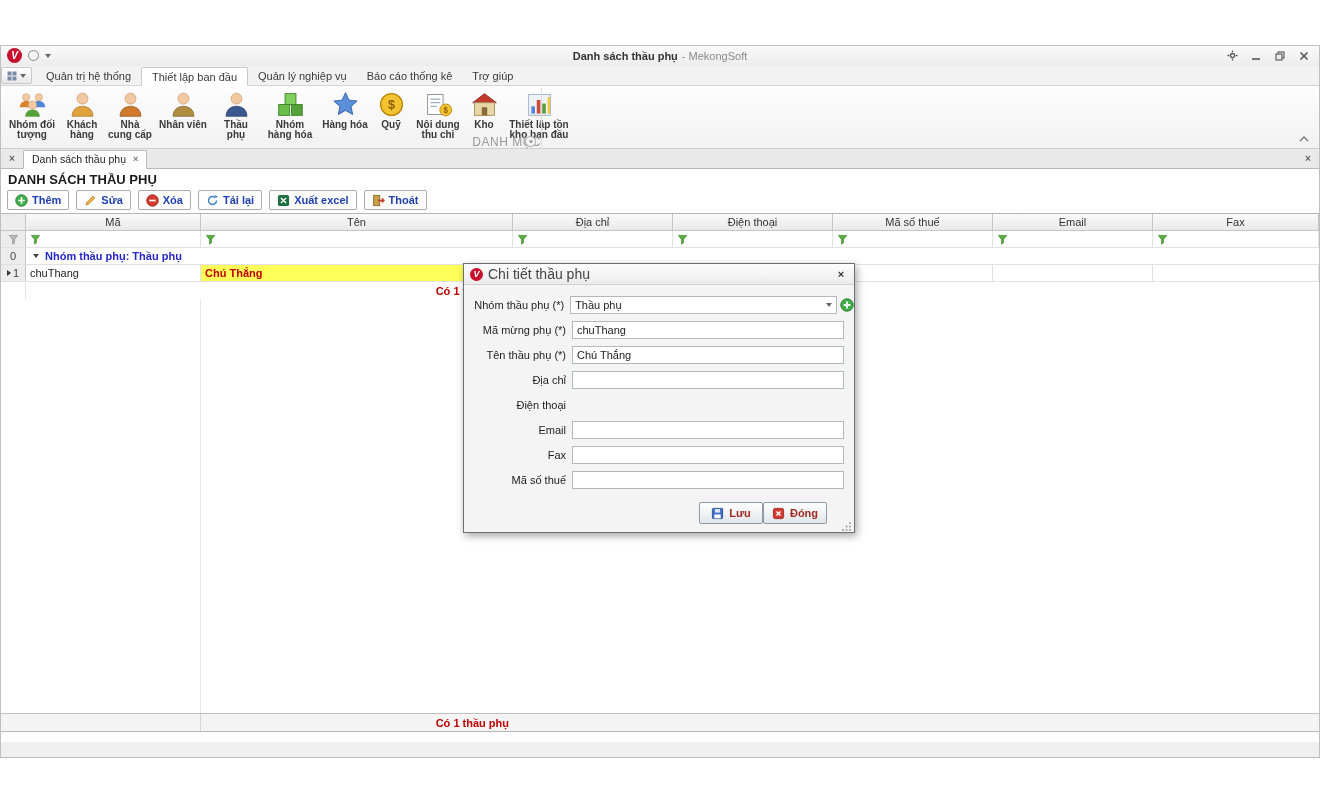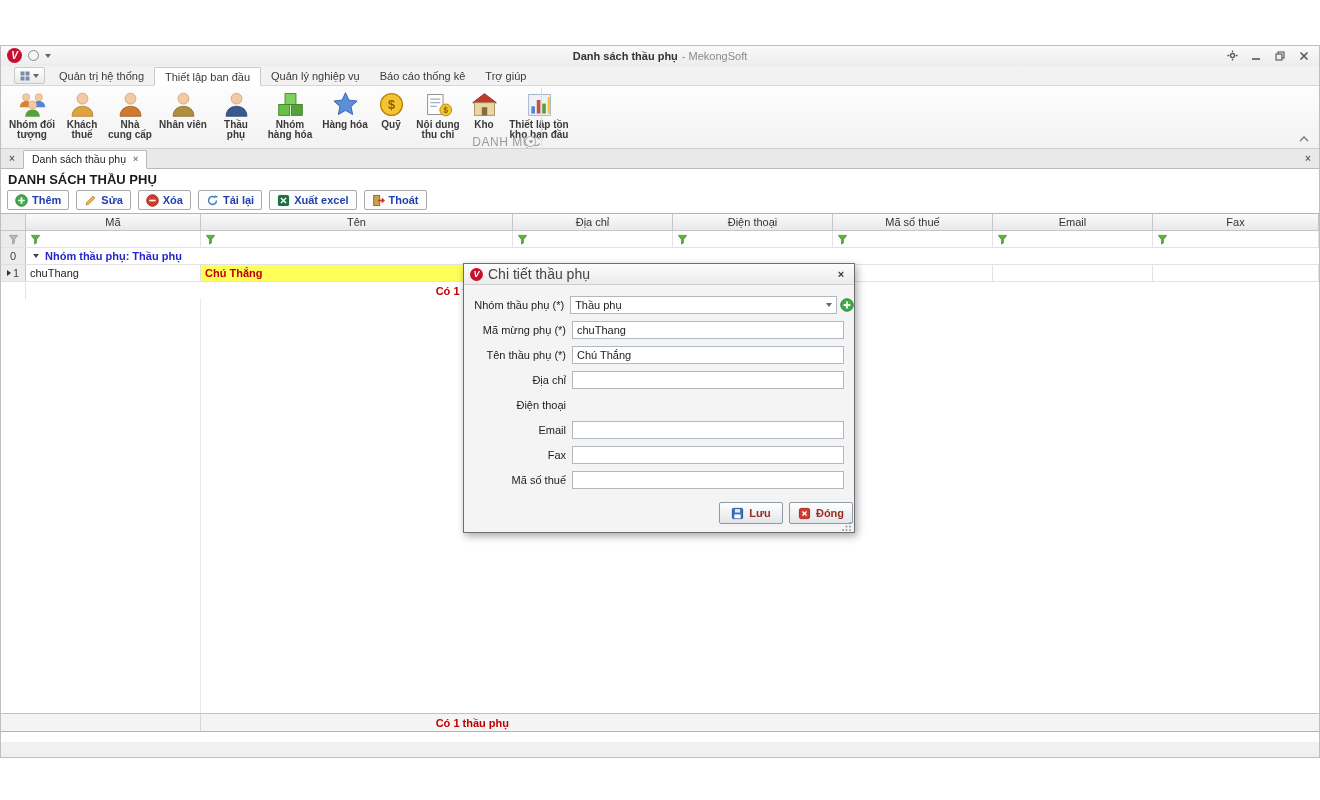--- a/index.html
+++ b/index.html
@@ -17,21 +17,21 @@
   .qat-circle { width:11px; height:11px; border:1.5px solid #8a8a8a; border-radius:50%; }
   .tri-down { width:0; height:0; border-left:3px solid transparent; border-right:3px solid transparent; border-top:4px solid #666; }
   .tri-right { width:0; height:0; border-top:3px solid transparent; border-bottom:3px solid transparent; border-left:4px solid #333; }
   .tb-title { position:absolute; left:0; right:0; top:4px; text-align:center; font-size:11px; }
   .tb-title .main { font-weight:bold; color:#333; }
   .tb-title .suffix { color:#8a8a8a; margin-left:4px; }
   .win-controls { position:absolute; right:6px; top:2px; display:flex; gap:6px; }
   .win-btn { width:18px; height:15px; display:flex; align-items:center; justify-content:center; color:#555; }
 
   
-  .ribbon-tabs { position:absolute; left:0; top:20px; width:100%; height:20px; background:#f2f2f2; border-bottom:1px solid #d6d6d6; display:flex; align-items:flex-end; padding-left:13px; }
+  .ribbon-tabs { position:absolute; left:0; top:20px; width:100%; height:20px; background:#f2f2f2; border-bottom:1px solid #d6d6d6; display:flex; align-items:flex-end; padding-left:0; }
   .app-menu-btn { display:flex; align-items:center; gap:3px; height:17px; padding:0 5px; margin-right:4px; margin-bottom:1px;
                   border:1px solid #c9c9c9; background:linear-gradient(#fff,#e9e9e9); border-radius:2px; }
   .rtab { height:19px; padding:0 10px; display:flex; align-items:center; color:#3a3a3a; font-size:11px; }
   .rtab.active { background:#fff; border:1px solid #c9c9c9; border-bottom:1px solid #fff; margin-bottom:-1px; border-radius:2px 2px 0 0; }
 
   
   .ribbon-body { position:absolute; left:0; top:40px; width:100%; height:63px; background:linear-gradient(#fdfdfd,#f2f2f2); border-bottom:1px solid #cfcfcf; }
   .ribbon-items { position:absolute; left:4px; top:3px; display:flex; align-items:flex-start; }
   .ritem { display:flex; flex-direction:column; align-items:center; padding:1px 3px; }
   .ritem svg { width:29px; height:29px; }
@@ -97,21 +97,21 @@
   .dlg-title-text { font-size:14px; color:#444; }
   .dlg-close { margin-left:auto; color:#333; font-weight:bold; font-size:11px; width:14px; text-align:center; }
   .dlg-body { position:relative; padding-top:7px; height:248px; }
   .dlg-row { display:flex; align-items:center; height:25px; padding-left:6px; }
   .dlg-label { width:96px; text-align:right; margin-right:6px; color:#222; }
   .dlg-input { width:272px; height:18px; border:1px solid #b2b8bf; background:#fff; font:11px "Liberation Sans","DejaVu Sans",sans-serif; padding:0 4px; color:#222; }
   .combo { width:272px; height:18px; border:1px solid #b2b8bf; background:#fff; display:flex; align-items:center; padding:0 4px; }
   .combo-caret { margin-left:auto; }
   .add-group-btn { margin-left:3px; display:flex; }
   .add-group-btn svg { width:14px; height:14px; }
-  .dlg-buttons { position:absolute; right:1px; bottom:9px; display:flex; gap:6px; }
+  .dlg-buttons { position:absolute; right:27px; bottom:9px; display:flex; }
   .dlg-btn { width:64px; height:22px; border:1px solid #8e9aa5; border-radius:2px; background:linear-gradient(#ffffff,#e2e6e9);
              display:flex; align-items:center; justify-content:center; gap:5px; font:bold 11px "Liberation Sans","DejaVu Sans",sans-serif; color:#9c2a21; }
   .dlg-btn svg { width:13px; height:13px; }
   .grip { position:absolute; right:2px; bottom:2px; width:10px; height:10px; }
 </style>
 </head>
 <body>
 
 <div class="app">
   <div class="window">
@@ -181,21 +181,21 @@
               <path d="M8 29.5c0-5 3.5-8 8-8s8 3 8 8z" fill="#57a13a"></path>
             </svg>
           <span class="rlabel">Nhóm đối tượng</span>
         </div>
 
         <div class="ritem" style="width:46px">
           <svg viewBox="0 0 32 32">
               <circle cx="16" cy="9.5" r="6" fill="#f3c9a2" stroke="#c79a66" stroke-width=".8"></circle>
               <path d="M4.5 29c0-7 5-11 11.5-11s11.5 4 11.5 11z" fill="#e0a33c" stroke="#a87526" stroke-width=".8"></path>
             </svg>
-          <span class="rlabel">Khách thuế</span>
+          <span class="rlabel">Khách hàng</span>
         </div>
 
         <div class="ritem" style="width:50px">
           <svg viewBox="0 0 32 32">
               <circle cx="16" cy="9.5" r="6" fill="#f3c9a2" stroke="#c79a66" stroke-width=".8"></circle>
               <path d="M4.5 29c0-7 5-11 11.5-11s11.5 4 11.5 11z" fill="#cf7a2c" stroke="#8f5518" stroke-width=".8"></path>
             </svg>
           <span class="rlabel">Nhà cung cấp</span>
         </div>
 

